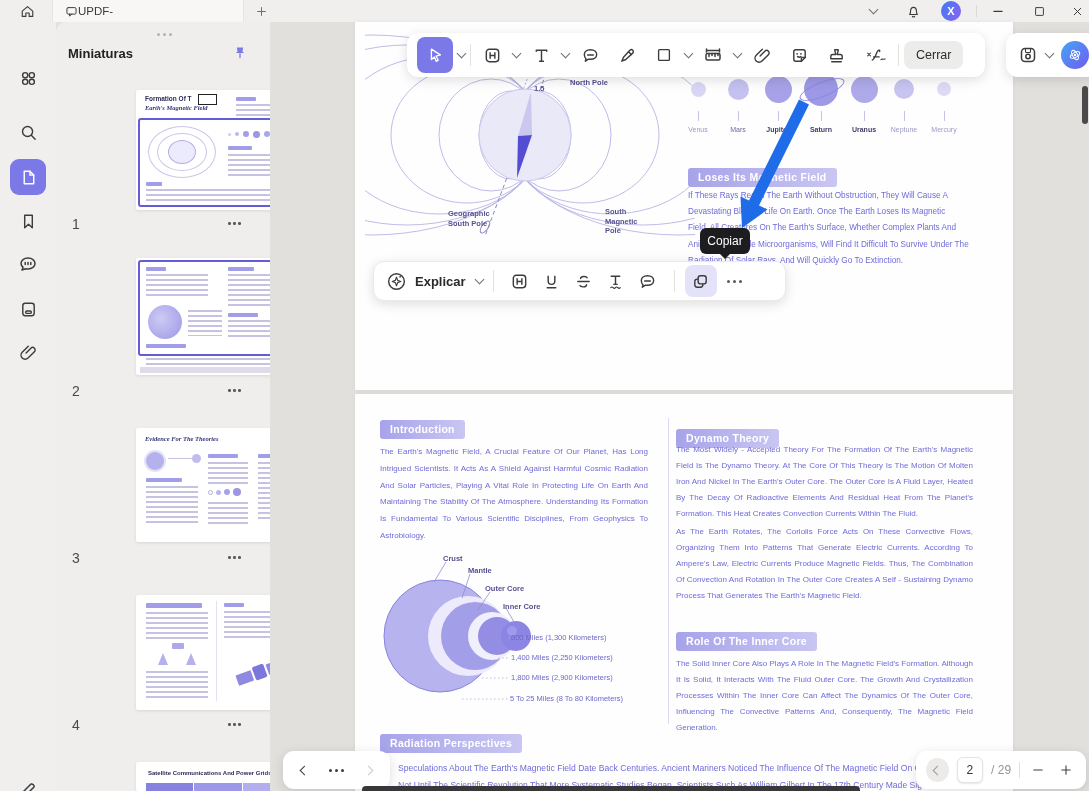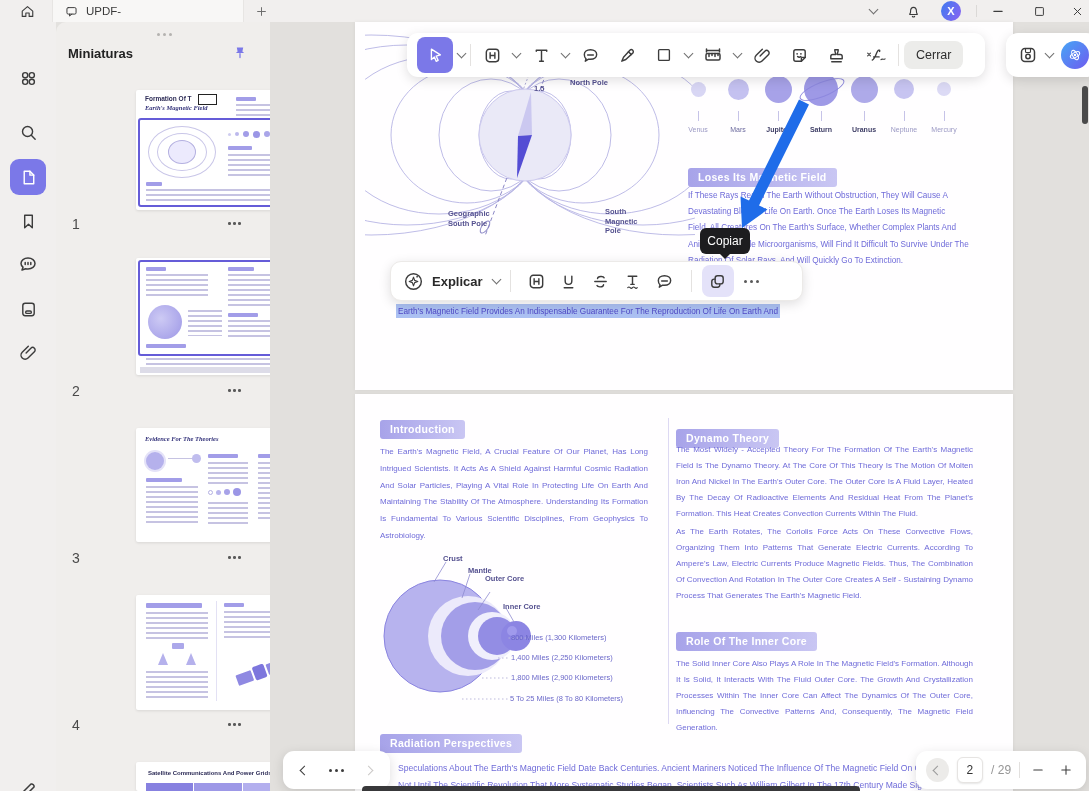--- a/index.html
+++ b/index.html
@@ -5,21 +5,21 @@
   html,body{margin:0;padding:0;background:#c9c7c5}
   .screen{position:relative;width:1089px;height:791px;overflow:hidden;
     background:#e3e1de;font-family:"Liberation Sans",sans-serif;
     -webkit-font-smoothing:antialiased}
   .abs{position:absolute}
   svg.ic{display:block}
   svg.ic *{stroke:#3c3c3c;stroke-width:1.5;fill:none;stroke-linecap:round;stroke-linejoin:round}
   
   .titlebar{left:0;top:0;width:1089px;height:22px;background:#f1efee;border-bottom:1px solid #e4e2e0;display:flex;align-items:center}
   .tab{position:absolute;left:52px;top:0;width:192px;height:22px;background:#f8f7f6;border-left:1px solid #e7e5e3;border-right:1px solid #e7e5e3;display:flex;align-items:center;padding-left:12px;box-sizing:border-box}
-  .tab-title{font-size:11.5px;color:#3a3a3a;margin-left:8px}
+  .tab-title{font-size:11.5px;color:#3a3a3a;}
   .winbtn{width:26px;height:22px;display:flex;align-items:center;justify-content:center}
   
   .rail{left:0;top:22px;width:56px;height:769px;background:#f1efee}
   .rail-btn{position:absolute;left:10px;width:36px;height:36px;border-radius:9px;display:flex;align-items:center;justify-content:center}
   .rail-btn.active{background:#7b78e8}
   .rail-btn.active svg *{stroke:#fff}
   
   .panel{left:56px;top:22px;width:214px;height:769px;background:#f0eeec;border-right:1px solid #e6e4e1;border-radius:10px 0 0 0}
   .panel-title{font-size:13px;font-weight:bold;color:#222}
   .drag-dots{display:flex;gap:3px}
@@ -385,21 +385,20 @@
     </div>
     <div class="abs" style="left:333px;top:166px;width:290px">
       <div class="doc-line">If These Rays Reach The Earth Without Obstruction, They Will Cause A</div>
       <div class="doc-line">Devastating Blow To Life On Earth. Once The Earth Loses Its Magnetic</div>
       <div class="doc-line">Field, All Creatures On The Earth's Surface, Whether Complex Plants And</div>
       <div class="doc-line">Animals Or Simple Microorganisms, Will Find It Difficult To Survive Under The</div>
       <div class="doc-line">Radiation Of Solar Rays, And Will Quickly Go To Extinction.</div>
     </div>
 
     <div class="abs" style="left:41px;top:281px;width:360px">
-      <div class="sel-line"><span>Earth's Magnetic Field Provides An Indispensable Guarantee For The Reproduction Of Life On Earth And</span></div>
     </div>
   </div>
 
   <div class="page" style="top:394px;height:397px">
     <div class="abs" style="left:313px;top:24px;width:1px;height:306px;background:#ddd9f3"></div>
 
     <div class="abs" style="left:25px;top:25px">
       <span class="badge">Introduction</span>
     </div>
     <div class="abs doc-p" style="left:25px;top:50px;width:268px;line-height:16.8px">The Earth's Magnetic Field, A Crucial Feature Of Our Planet, Has Long Intrigued Scientists. It Acts As A Shield Against Harmful Cosmic Radiation And Solar Particles, Playing A Vital Role In Protecting Life On Earth And Maintaining The Stability Of The Atmosphere. Understanding Its Formation Is Fundamental To Various Scientific Disciplines, From Geophysics To Astrobiology.</div>
@@ -431,21 +430,21 @@
       </g>
       <g stroke="#b6b3d9" stroke-width="0.9" stroke-dasharray="1.5 2.5">
         <line x1="152" y1="90" x2="128" y2="90"></line>
           <line x1="120" y1="110" x2="130" y2="110"></line>
         <line x1="104" y1="130" x2="130" y2="130"></line>
           <line x1="84" y1="151" x2="130" y2="151"></line>
       </g>
     </svg>
     <div class="dlab" style="left:88px;top:160px">Crust</div>
     <div class="dlab" style="left:113px;top:172px">Mantle</div>
-    <div class="dlab" style="left:130px;top:180px">Outer Core</div>
+    <div class="dlab" style="left:130px;top:190px">Outer Core</div>
     <div class="dlab" style="left:148px;top:208px">Inner Core</div>
     <div class="meas" style="left:156px;top:239px">800 Miles (1,300 Kilometers)</div>
     <div class="meas" style="left:156px;top:259px">1,400 Miles (2,250 Kilometers)</div>
     <div class="meas" style="left:156px;top:279px">1,800 Miles (2,900 Kilometers)</div>
     <div class="meas" style="left:155px;top:300px">5 To 25 Miles (8 To 80 Kilometers)</div>
 
     <div class="abs" style="left:25px;top:339px">
       <span class="badge">Radiation Perspectives</span>
     </div>
     <div class="abs doc-line" style="left:43px;top:366px;font-size:8.6px">Speculations About The Earth's Magnetic Field Date Back Centuries. Ancient Mariners Noticed The Influence Of The Magnetic Field On Compass Needles,</div>
@@ -540,21 +539,21 @@
       <svg width="16" height="16" viewBox="0 0 20 20">
           <g stroke="#fff" stroke-width="1.3" fill="none">
             <ellipse cx="10" cy="10" rx="6.5" ry="3" transform="rotate(-30 10 10)"></ellipse>
             <ellipse cx="10" cy="10" rx="6.5" ry="3" transform="rotate(60 10 10)"></ellipse>
           </g>
           <circle cx="10" cy="10" r="1.6" fill="#fff"></circle>
         </svg>
     </div>
   </div>
 
-  <div class="abs float" style="left:390px;top:261px;width:413px;height:40px;padding:0 12px;box-sizing:border-box;border:1px solid #eceae8;z-index:40">
+  <div class="abs float" style="left:373px;top:261px;width:413px;height:40px;padding:0 12px;box-sizing:border-box;border:1px solid #eceae8;z-index:40">
     <svg class="ic" width="21" height="21" viewBox="0 0 22 22">
         <circle cx="11" cy="11" r="8.2"></circle>
         <path d="M11 6.5 l1.2 3.3 3.3 1.2 -3.3 1.2 -1.2 3.3 -1.2-3.3 -3.3-1.2 3.3-1.2 z" style="stroke-width:1.2"></path>
         <path d="M14.8 6 v.01" style="stroke-width:1.8"></path>
       </svg>
     <span style="font-size:13px;font-weight:bold;color:#2a2a2a;margin-left:8px">Explicar</span>
     <span class="chv" style="margin-left:10px;margin-top:-3px"></span>
     <div class="tdiv" style="margin:0 10px"></div>
     <div class="tbtn">
       <svg class="ic" width="19" height="19" viewBox="0 0 20 20">

